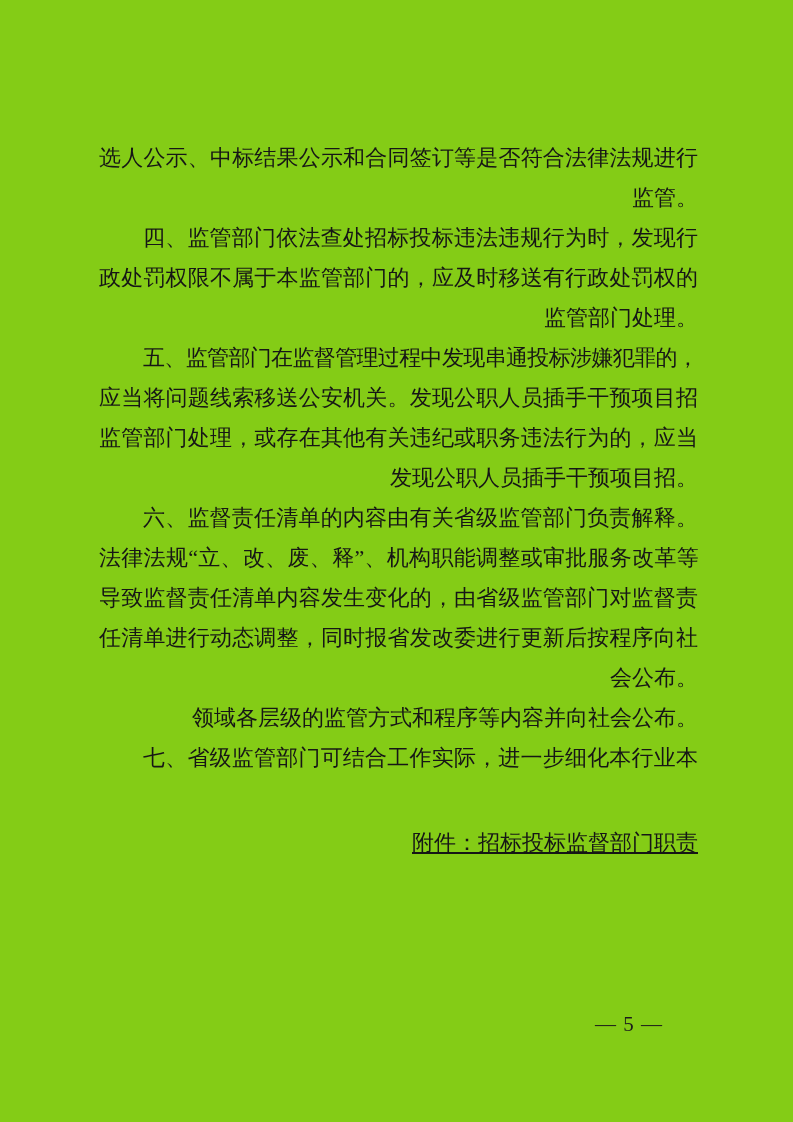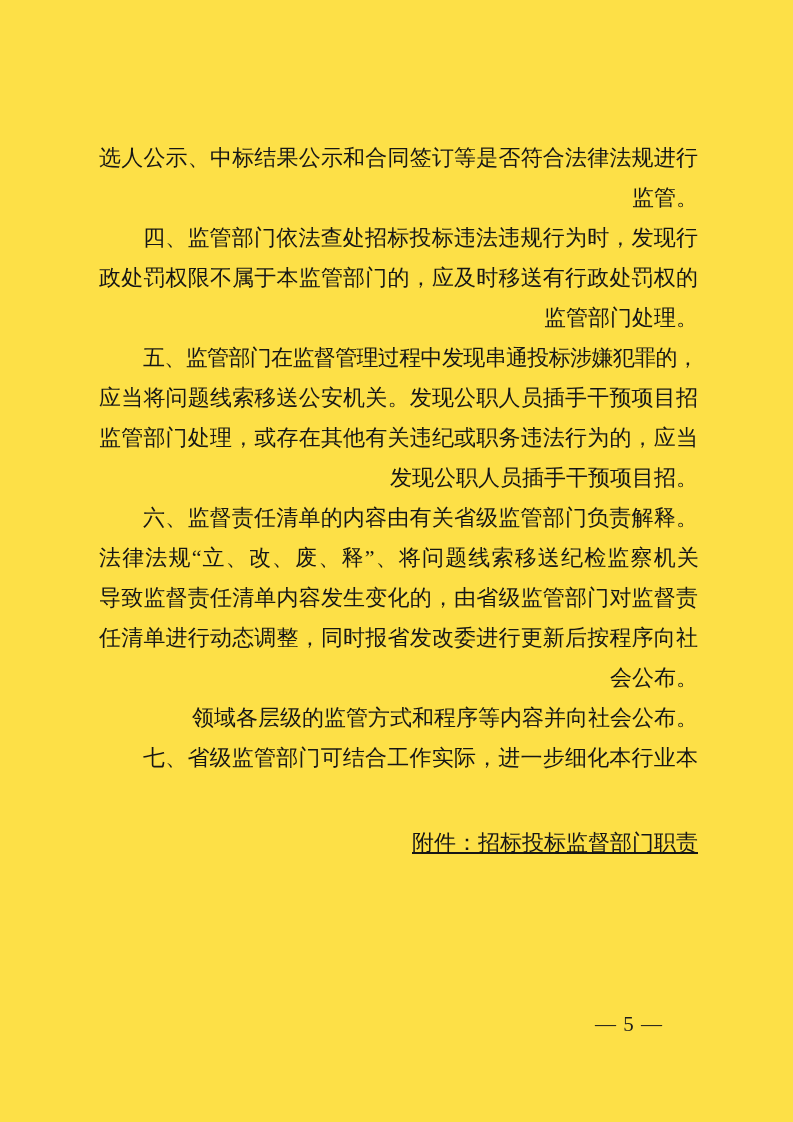--- a/index.html
+++ b/index.html
@@ -4,21 +4,21 @@
 <style>
   html, body {
     margin: 0;
     padding: 0;
     background: #ffffff;
   }
   .page {
     position: relative;
     width: 793px;
     height: 1122px;
-    background: #fde047;
+    background: #84cc16;
     color: #161616;
     font-family: "Liberation Serif", "DejaVu Serif", serif;
     overflow: hidden;
   }
   .content {
     position: absolute;
     left: 99px;
     top: 138px;
     width: 599px;
     font-size: 22px;
@@ -73,21 +73,21 @@
 
     <p class="para">
       <span class="line just ind tight">五、监管部门在监督管理过程中发现串通投标涉嫌犯罪的，</span>
       <span class="line just">应当将问题线索移送公安机关。发现公职人员插手干预项目招</span>
       <span class="line just">监管部门处理，或存在其他有关违纪或职务违法行为的，应当</span>
       <span class="line last">发现公职人员插手干预项目招。</span>
     </p>
 
     <p class="para">
       <span class="line just ind">六、监督责任清单的内容由有关省级监管部门负责解释。</span>
-      <span class="line just tight">法律法规“立、改、废、释”、将问题线索移送纪检监察机关</span>
+      <span class="line just tight">法律法规“立、改、废、释”、机构职能调整或审批服务改革等</span>
       <span class="line just">导致监督责任清单内容发生变化的，由省级监管部门对监督责</span>
       <span class="line just">任清单进行动态调整，同时报省发改委进行更新后按程序向社</span>
       <span class="line last">会公布。</span>
     </p>
 
     <p class="para">
       <span class="line last">领域各层级的监管方式和程序等内容并向社会公布。</span>
       <span class="line just ind">七、省级监管部门可结合工作实际，进一步细化本行业本</span>
     </p>
 

